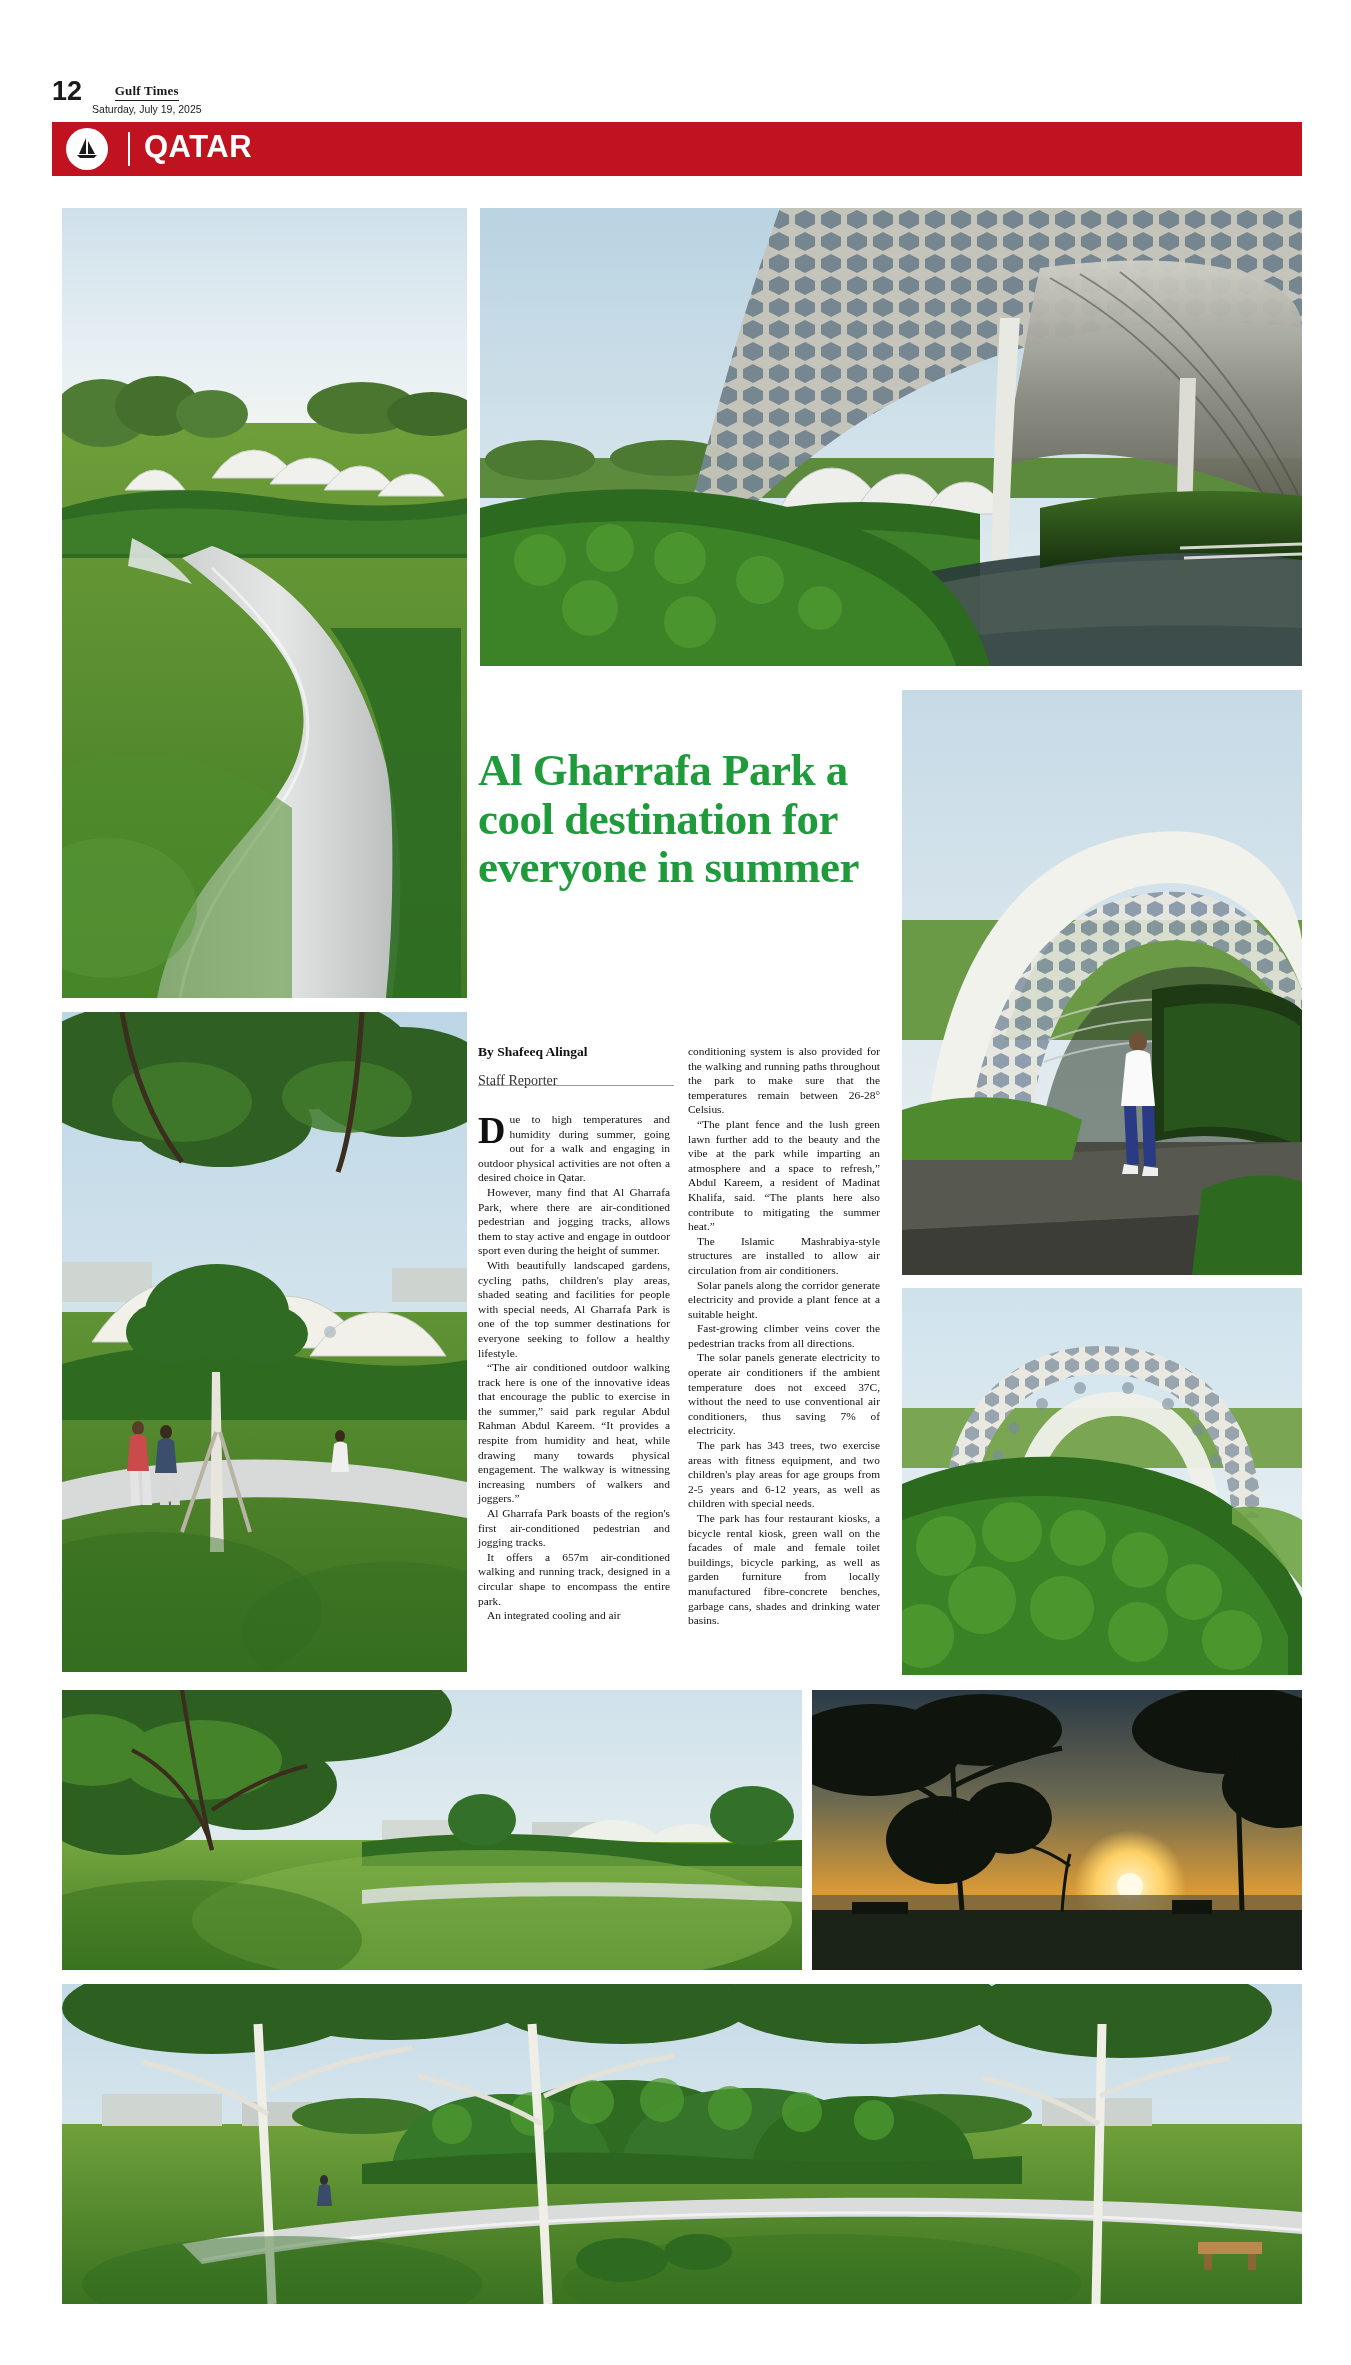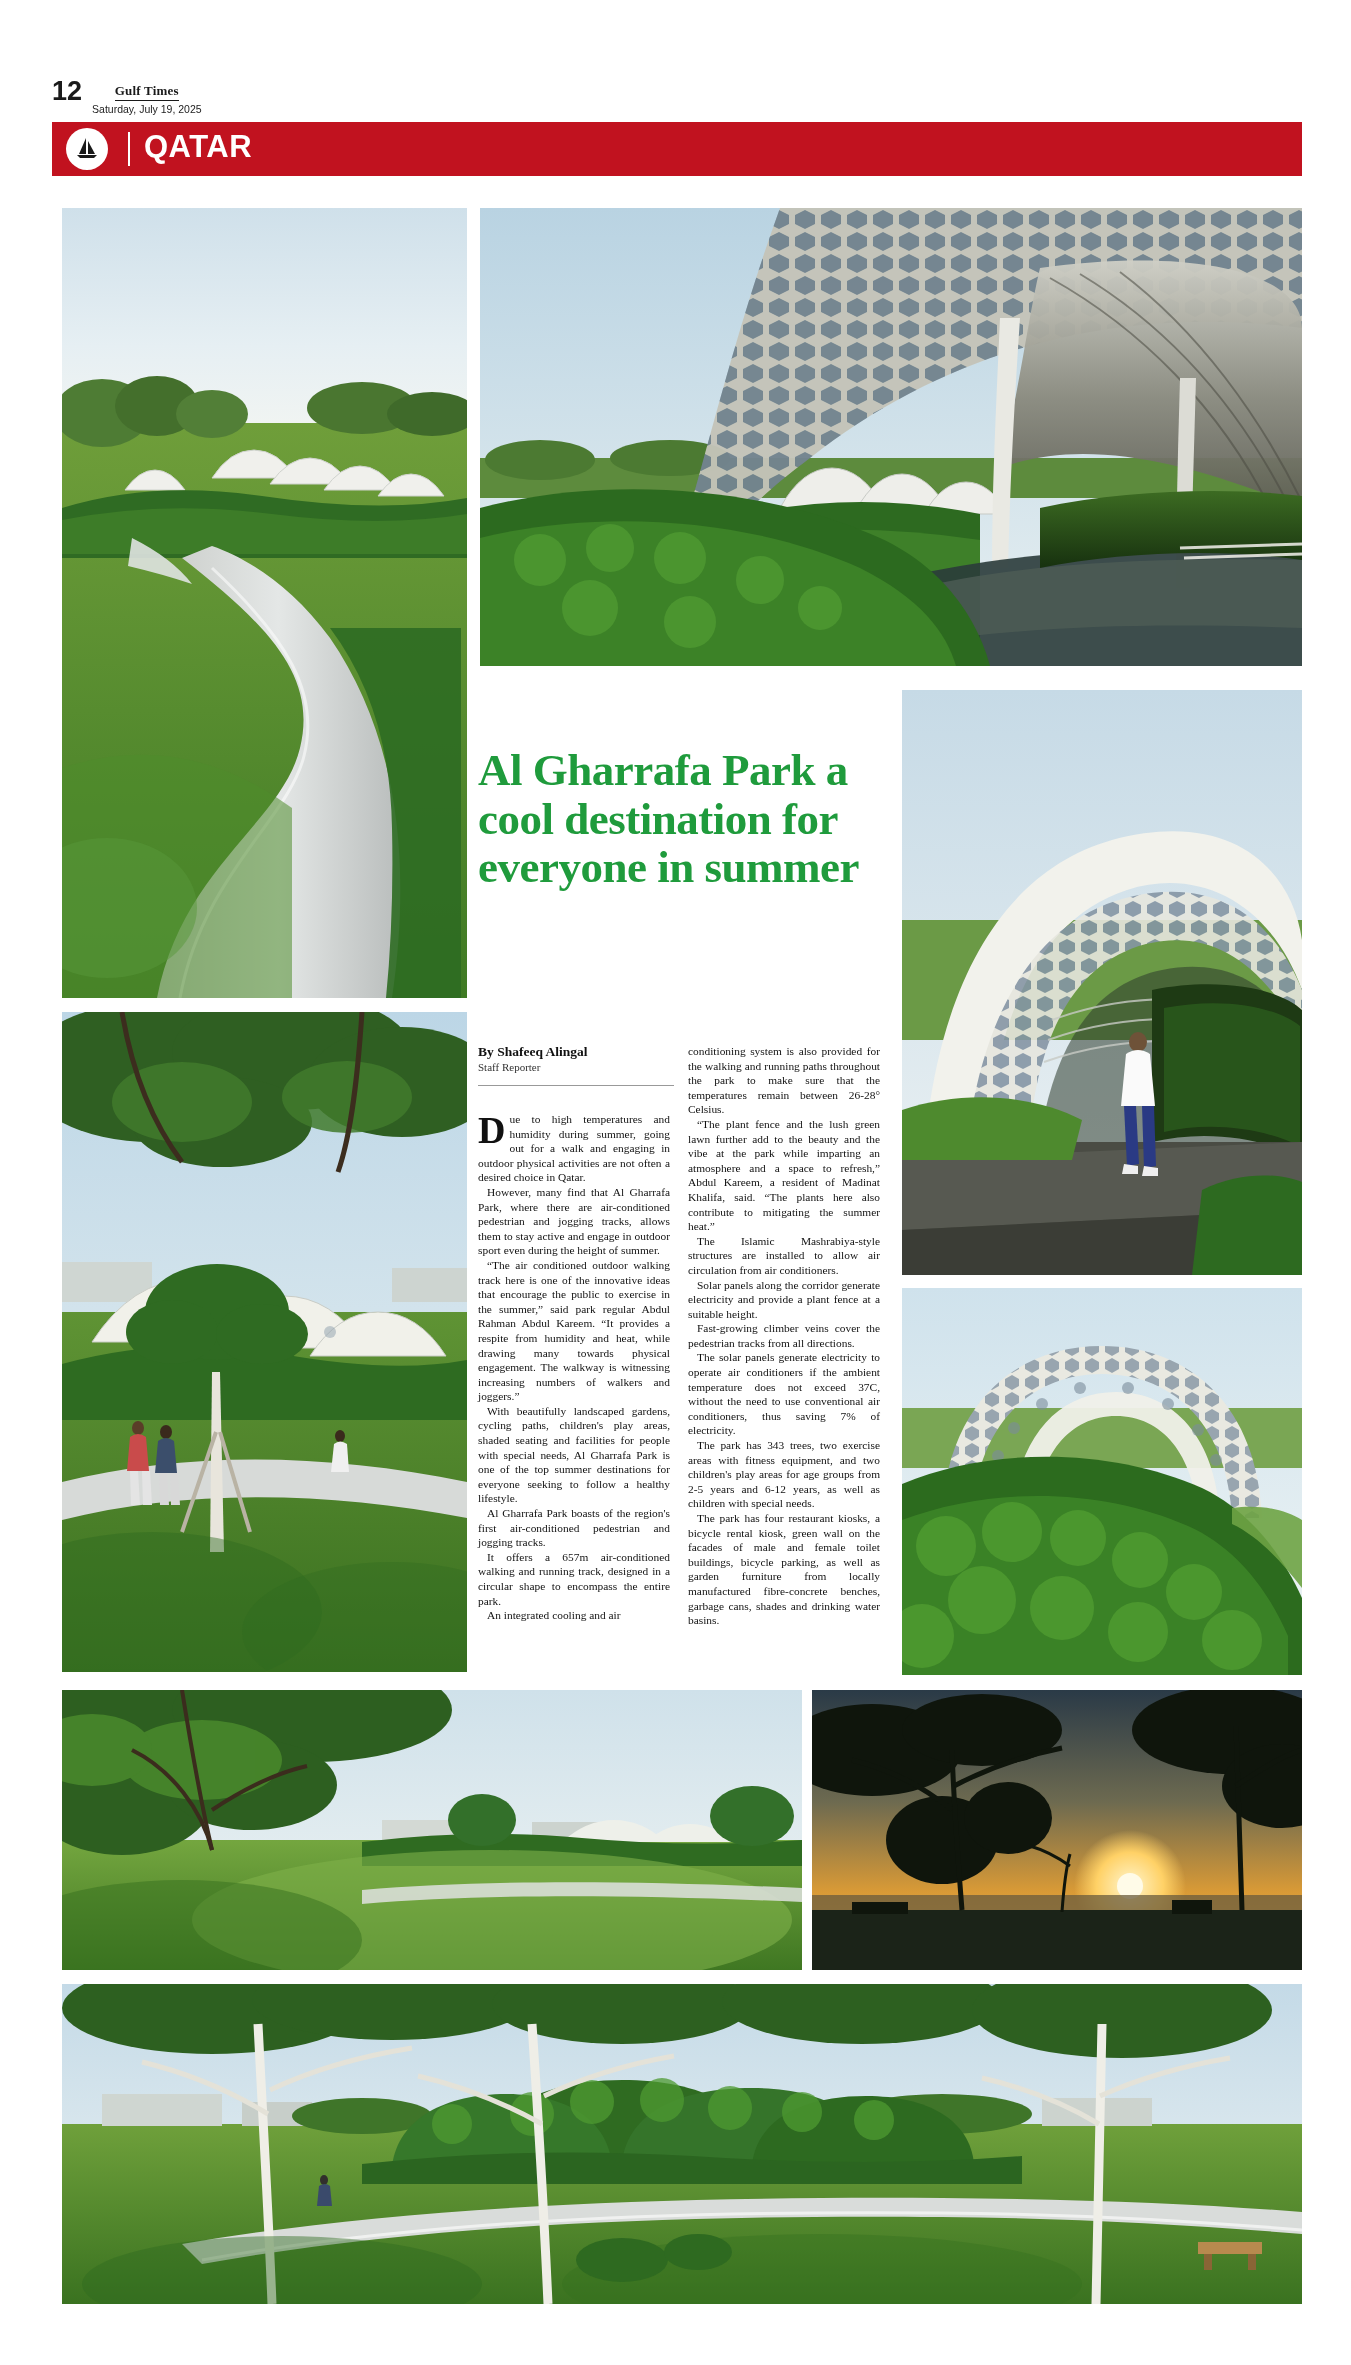--- a/index.html
+++ b/index.html
@@ -139,23 +139,23 @@
     width: 196px;
   }
   .byline-name {
     font-family: "Liberation Serif", serif;
     font-weight: bold;
     font-size: 13.5px;
     color: #111;
   }
   .byline-role {
     font-family: "Liberation Serif", serif;
-    font-size: 11px;
+    font-size: 14px;
     color: #333;
-    margin-top: 1px;
+    margin-top: 13px;
   }
   .byline-rule {
     position: absolute;
     left: 478px;
     top: 1085px;
     width: 196px;
     height: 1px;
     background: #999;
   }
 
@@ -526,22 +526,22 @@
 
   <div class="byline">
     <div class="byline-name">By Shafeeq Alingal</div>
     <div class="byline-role">Staff Reporter</div>
   </div>
   <div class="byline-rule"></div>
 
   <div class="col" style="left:478px; top:1112px;">
     <p class="first dropcap-para"><span class="dropcap">D</span><span>ue to high temperatures and humidity during summer, going out for a walk and engaging in outdoor physical activities are not often a desired choice in Qatar.</span></p>
     <p>However, many find that Al Gharrafa Park, where there are air-conditioned pedestrian and jogging tracks, allows them to stay active and engage in outdoor sport even during the height of summer.</p>
+    <p>With beautifully landscaped gardens, cycling paths, children's play areas, shaded seating and facilities for people with special needs, Al Gharrafa Park is one of the top summer destinations for everyone seeking to follow a healthy lifestyle.</p>
     <p>“The air conditioned outdoor walking track here is one of the innovative ideas that encourage the public to exercise in the summer,” said park regular Abdul Rahman Abdul Kareem. “It provides a respite from humidity and heat, while drawing many towards physical engagement. The walkway is witnessing increasing numbers of walkers and joggers.”</p>
-    <p>With beautifully landscaped gardens, cycling paths, children's play areas, shaded seating and facilities for people with special needs, Al Gharrafa Park is one of the top summer destinations for everyone seeking to follow a healthy lifestyle.</p>
     <p>Al Gharrafa Park boasts of the region's first air-conditioned pedestrian and jogging tracks.</p>
     <p>It offers a 657m air-conditioned walking and running track, designed in a circular shape to encompass the entire park.</p>
     <p>An integrated cooling and air</p>
   </div>
 
   <div class="col" style="left:688px; top:1044px;">
     <p class="first">conditioning system is also provided for the walking and running paths throughout the park to make sure that the temperatures remain between 26-28° Celsius.</p>
     <p>“The plant fence and the lush green lawn further add to the beauty and the vibe at the park while imparting an atmosphere and a space to refresh,” Abdul Kareem, a resident of Madinat Khalifa, said. “The plants here also contribute to mitigating the summer heat.”</p>
     <p>The Islamic Mashrabiya-style structures are installed to allow air circulation from air conditioners.</p>
     <p>Solar panels along the corridor generate electricity and provide a plant fence at a suitable height.</p>

